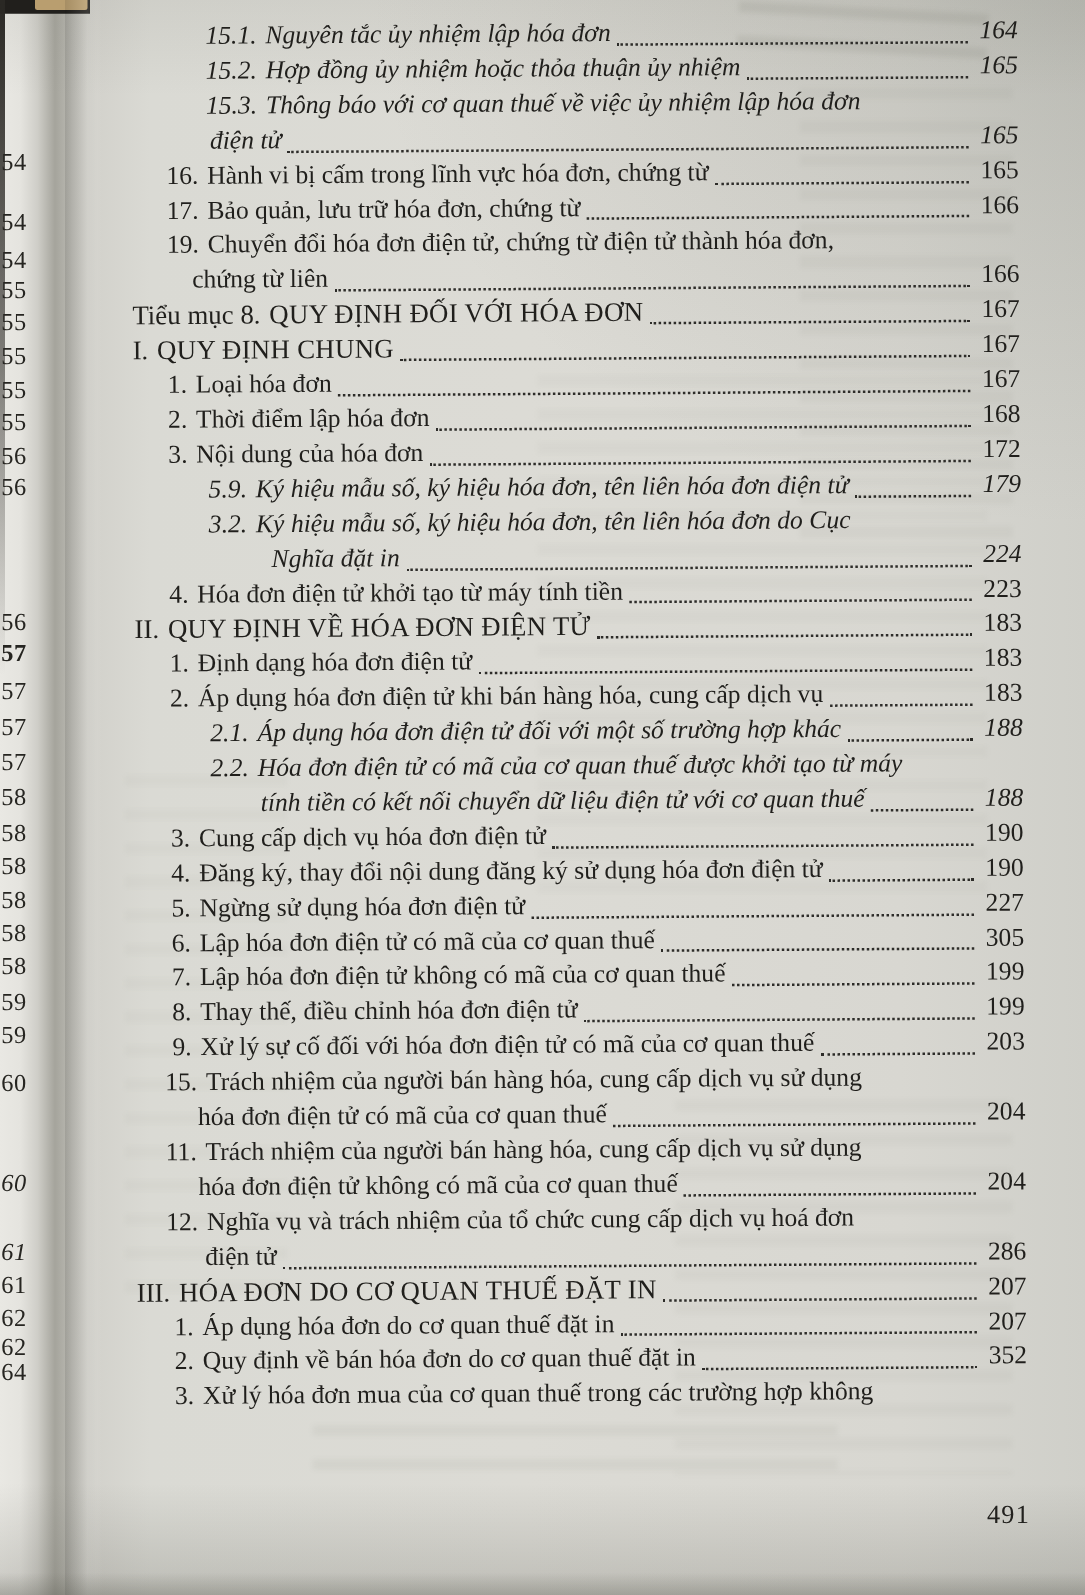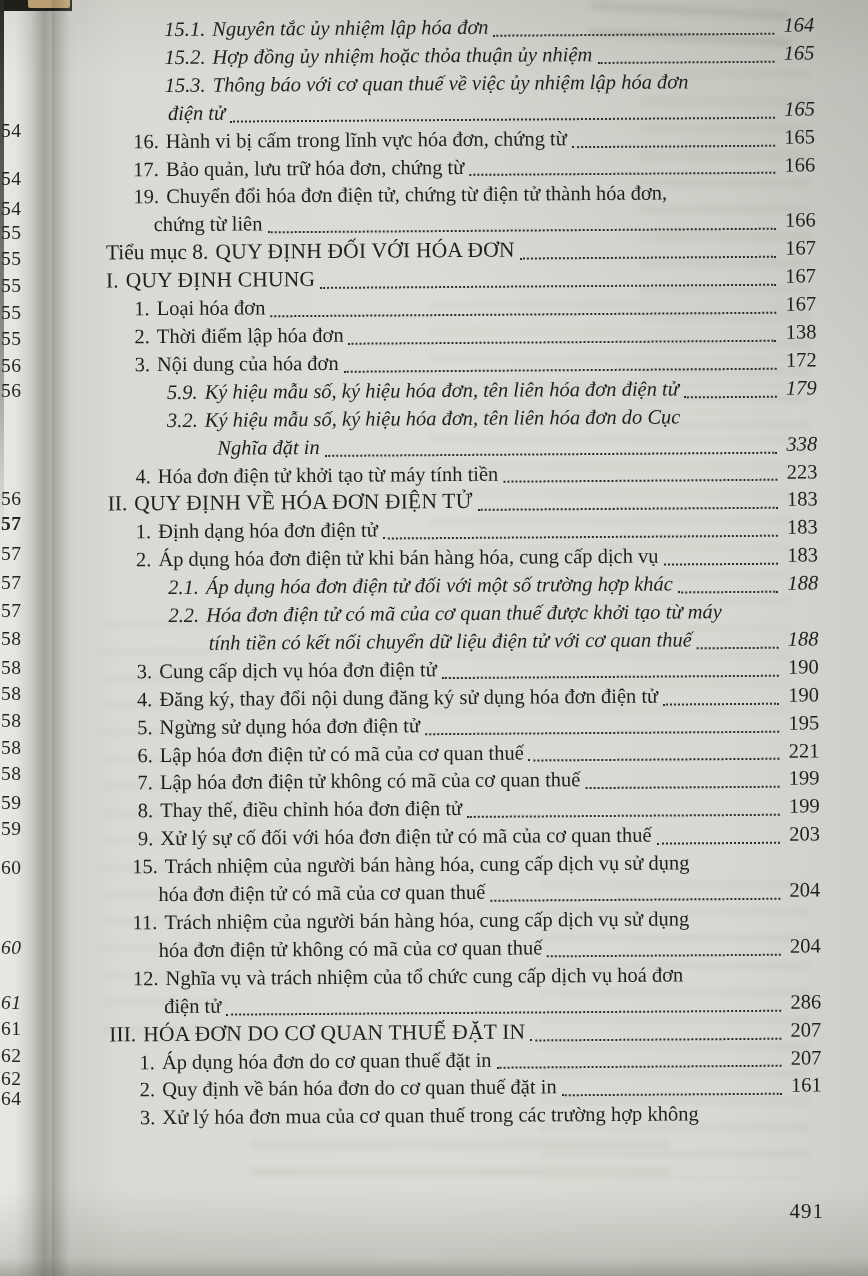--- a/index.html
+++ b/index.html
@@ -168,21 +168,21 @@
           <span class="txt">Loại hóa đơn</span>
           <span class="dots"></span>
           <span class="pg">167</span>
         </div>
       </div>
       <div class="entry">
         <div class="line" style="padding-left: 44px;">
           <span class="lbl">2.</span>
           <span class="txt">Thời điểm lập hóa đơn</span>
           <span class="dots"></span>
-          <span class="pg">138</span>
+          <span class="pg">168</span>
         </div>
       </div>
       <div class="entry">
         <div class="line" style="padding-left: 44px;">
           <span class="lbl">3.</span>
           <span class="txt">Nội dung của hóa đơn</span>
           <span class="dots"></span>
           <span class="pg">172</span>
         </div>
       </div>
@@ -195,21 +195,21 @@
         </div>
       </div>
       <div class="entry italic">
         <div class="line" style="padding-left: 76px;">
           <span class="lbl">3.2.</span>
           <span class="txt">Ký hiệu mẫu số, ký hiệu hóa đơn, tên liên hóa đơn do Cục</span>
         </div>
         <div class="line" style="padding-left: 126px;">
           <span class="txt">Nghĩa đặt in</span>
           <span class="dots"></span>
-          <span class="pg">338</span>
+          <span class="pg">224</span>
         </div>
       </div>
       <div class="entry">
         <div class="line" style="padding-left: 44px;">
           <span class="lbl">4.</span>
           <span class="txt">Hóa đơn điện tử khởi tạo từ máy tính tiền</span>
           <span class="dots"></span>
           <span class="pg">223</span>
         </div>
       </div>
@@ -270,29 +270,29 @@
           <span class="txt">Đăng ký, thay đổi nội dung đăng ký sử dụng hóa đơn điện tử</span>
           <span class="dots"></span>
           <span class="pg">190</span>
         </div>
       </div>
       <div class="entry">
         <div class="line" style="padding-left: 44px;">
           <span class="lbl">5.</span>
           <span class="txt">Ngừng sử dụng hóa đơn điện tử</span>
           <span class="dots"></span>
-          <span class="pg">195</span>
+          <span class="pg">227</span>
         </div>
       </div>
       <div class="entry">
         <div class="line" style="padding-left: 44px;">
           <span class="lbl">6.</span>
           <span class="txt">Lập hóa đơn điện tử có mã của cơ quan thuế</span>
           <span class="dots"></span>
-          <span class="pg">221</span>
+          <span class="pg">305</span>
         </div>
       </div>
       <div class="entry">
         <div class="line" style="padding-left: 44px;">
           <span class="lbl">7.</span>
           <span class="txt">Lập hóa đơn điện tử không có mã của cơ quan thuế</span>
           <span class="dots"></span>
           <span class="pg">199</span>
         </div>
       </div>
@@ -359,21 +359,21 @@
           <span class="txt">Áp dụng hóa đơn do cơ quan thuế đặt in</span>
           <span class="dots"></span>
           <span class="pg">207</span>
         </div>
       </div>
       <div class="entry">
         <div class="line" style="padding-left: 44px;">
           <span class="lbl">2.</span>
           <span class="txt">Quy định về bán hóa đơn do cơ quan thuế đặt in</span>
           <span class="dots"></span>
-          <span class="pg">161</span>
+          <span class="pg">352</span>
         </div>
       </div>
       <div class="entry">
         <div class="line" style="padding-left: 44px;">
           <span class="lbl">3.</span>
           <span class="txt">Xử lý hóa đơn mua của cơ quan thuế trong các trường hợp không</span>
         </div>
       </div>
     </div>
 

